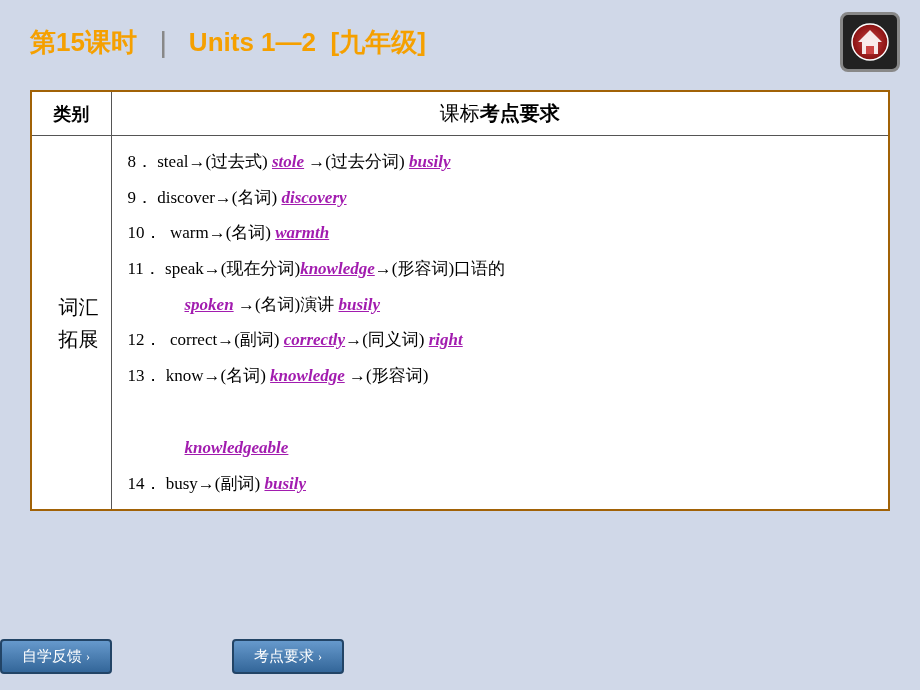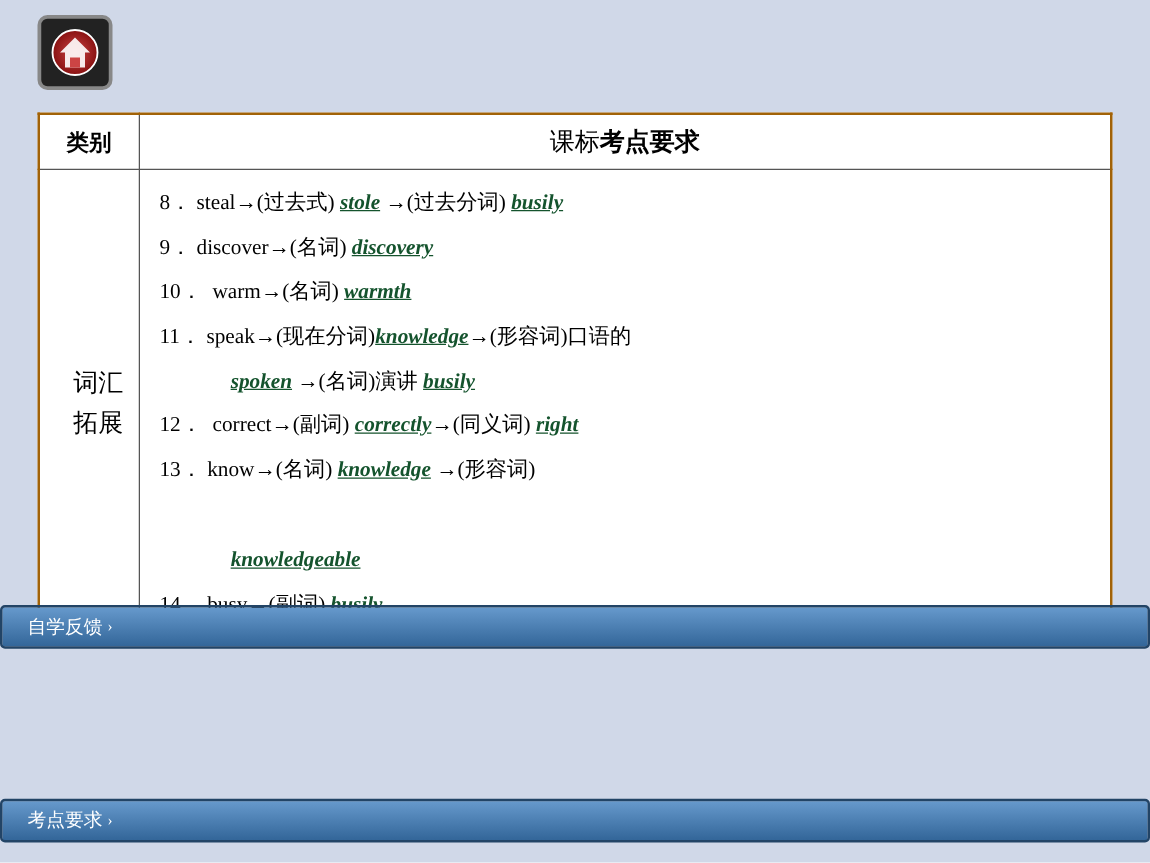--- a/index.html
+++ b/index.html
@@ -97,42 +97,41 @@
     }
 
     .content-cell {
       font-size: 17px;
       line-height: 2.1;
       font-family: "SimSun", serif;
       padding: 8px 16px;
     }
 
     .red-underline {
-      color: #14532d;
+      color: #a21caf;
       text-decoration: underline;
       font-style: italic;
       font-weight: bold;
     }
 
     .category-text {
       font-size: 20px;
       writing-mode: horizontal-tb;
       text-align: right;
       line-height: 1.6;
     }
 
     .footer {
       position: absolute;
       bottom: 16px;
       left: 0;
       right: 0;
       display: flex;
       justify-content: flex-start;
       gap: 120px;
-      flex-direction: column;
     }
 
     .footer-btn {
       background: linear-gradient(to bottom, #6699cc, #336699);
       color: #fff;
       border: 2px solid #224466;
       border-radius: 4px;
       padding: 6px 20px;
       font-size: 15px;
       font-family: "SimSun", serif;
@@ -147,20 +146,26 @@
     }
 
     .line-item {
       display: block;
     }
   </style>
 </head>
 <body>
 
 <div class="header">
+  <div class="title">
+    <span>第15课时</span>
+    <span class="pipe"> ｜ </span>
+    <span>Units 1—2</span>
+    <span> &nbsp;[九年级]</span>
+  </div>
   <div class="home-icon">
     <svg viewBox="0 0 40 40">
       <defs>
         <radialGradient id="hg" cx="50%" cy="50%" r="50%">
           <stop offset="0%" stop-color="#cc4444"></stop>
           <stop offset="100%" stop-color="#881111"></stop>
         </radialGradient>
       </defs>
       <circle cx="20" cy="20" r="18" fill="url(#hg)" stroke="#fff" stroke-width="1.5"></circle>
       <polygon points="20,8 8,20 12,20 12,32 28,32 28,20 32,20" fill="#fff" opacity="0.9"></polygon>

